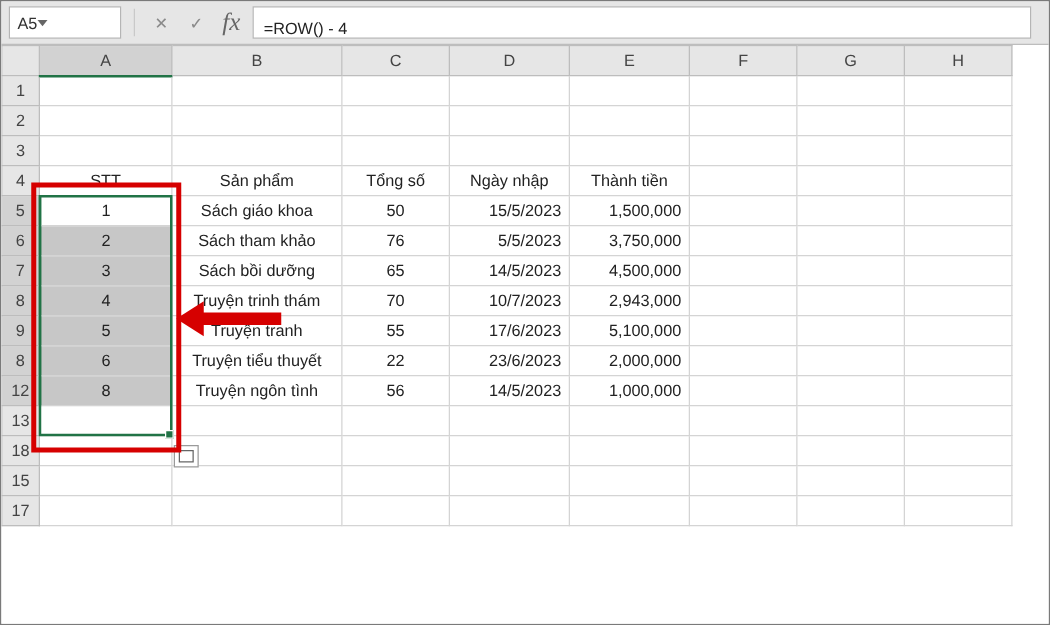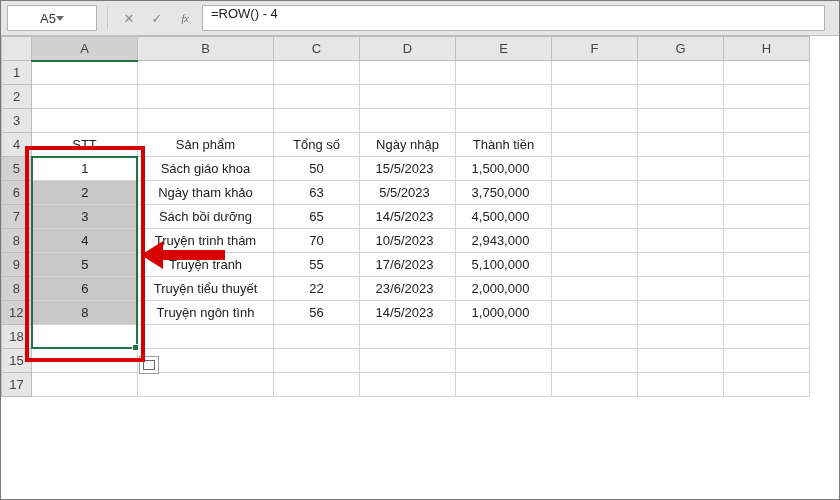--- a/index.html
+++ b/index.html
@@ -1,37 +1,37 @@
 <!DOCTYPE html>
 <html><head>
 <meta charset="utf-8">
 <style>
 html,body{margin:0;padding:0;font-family:"Segoe UI",Arial,sans-serif;font-size:13px;background:#fff;color:#222;-webkit-user-select:none;user-select:none}
 .app{width:840px;height:500px;position:relative;overflow:hidden;border:1px solid #7a7a7a;box-sizing:border-box;background:#e6e6e6}
 .fbar{height:34px;background:#e6e6e6;border-bottom:1px solid #bdbdbd;display:flex;align-items:center;padding:0 6px;gap:6px}
-.namebox{width:76px;height:24px;background:#fff;border:1px solid #b5b5b5;display:flex;align-items:center;padding:0 6px;font-size:13px;color:#333;justify-content:center}
+.namebox{width:76px;height:24px;background:#fff;border:1px solid #b5b5b5;display:flex;align-items:center;padding:0 6px;font-size:13px;color:#333;justify-content:flex-start}
 .dd{width:0;height:0;border-left:4px solid transparent;border-right:4px solid transparent;border-top:5px solid #666}
 .sep{width:1px;height:22px;background:#c9c9c9;margin:0 4px}
 .iconbtn{width:22px;height:22px;display:flex;align-items:center;justify-content:center;color:#8a8a8a;font-size:13px}
-.fx{font-style:italic;font-family:"Times New Roman",serif;font-size:10px;color:#666}
-.formula{flex:1;height:24px;background:#fff;border:1px solid #b5b5b5;display:flex;align-items:flex-start;padding:0 8px;font-size:13px;color:#222;margin-right:8px}
+.fx{font-style:italic;font-family:"Times New Roman",serif;font-size:20px;color:#666}
+.formula{flex:1;height:24px;background:#fff;border:1px solid #b5b5b5;display:flex;align-items:flex-end;padding:0 8px;font-size:13px;color:#222;margin-right:8px}
 .grid{position:relative;background:#fff;height:calc(100% - 34px);overflow:hidden}
 table{border-collapse:collapse;table-layout:fixed}
 th,td{border:1px solid #d4d4d4;box-sizing:border-box;padding:0;height:24px;font-weight:normal;font-size:13px;color:#222;text-align:center;background:#fff}
 thead th{background:#e6e6e6;color:#444;height:24px;border-color:#bdbdbd}
 tbody th.rowhdr{background:#e6e6e6;color:#444;width:30px;border-color:#bdbdbd;text-align:center}
 th.col-A{width:106px}
 th.col-B{width:136px}
 th.col-C{width:86px}
 th.col-D{width:96px}
 th.col-E{width:96px}
 th.col-F,th.col-G,th.col-H{width:86px}
 th.corner{background:#e6e6e6;border-color:#bdbdbd;width:30px}
 .hdr-text{font-weight:normal}
-td.right{text-align:center;padding-right:6px}
+td.right{text-align:right;padding-right:6px}
 
 thead th.selcol{background:#d2d2d2;border-bottom:2px solid #217346}
 tbody th.selrow{background:#d2d2d2;border-right:2px solid #217346}
 td.selcell{background:#c7c7c7}
 td.active{background:#fff}
 .selbox{position:absolute;border:2px solid #217346;pointer-events:none;box-sizing:border-box}
 .fillhandle{position:absolute;width:7px;height:7px;background:#217346;border:1px solid #fff;box-sizing:border-box}
 .autofill-opt{position:absolute;width:18px;height:16px;border:1px solid #9a9a9a;background:#fff;display:flex;align-items:center;justify-content:center}
 .autofill-opt div{width:10px;height:8px;border:1px solid #666}
 
@@ -128,22 +128,22 @@
             <td>50</td>
             <td class="right">15/5/2023</td>
             <td class="right">1,500,000</td>
             <td></td>
             <td></td>
             <td></td>
           </tr>
           <tr>
             <th class="rowhdr selrow">6</th>
             <td class="selcell">2</td>
-            <td>Ngày tham khảo</td>
-            <td>63</td>
+            <td>Sách tham khảo</td>
+            <td>76</td>
             <td class="right">5/5/2023</td>
             <td class="right">3,750,000</td>
             <td></td>
             <td></td>
             <td></td>
           </tr>
           <tr>
             <th class="rowhdr selrow">7</th>
             <td class="selcell">3</td>
             <td>Sách bồi dưỡng</td>
@@ -152,21 +152,21 @@
             <td class="right">4,500,000</td>
             <td></td>
             <td></td>
             <td></td>
           </tr>
           <tr>
             <th class="rowhdr selrow">8</th>
             <td class="selcell">4</td>
             <td>Truyện trinh thám</td>
             <td>70</td>
-            <td class="right">10/5/2023</td>
+            <td class="right">10/7/2023</td>
             <td class="right">2,943,000</td>
             <td></td>
             <td></td>
             <td></td>
           </tr>
           <tr>
             <th class="rowhdr selrow">9</th>
             <td class="selcell">5</td>
             <td>Truyện tranh</td>
             <td>55</td>
@@ -187,20 +187,31 @@
             <td></td>
             <td></td>
           </tr>
           <tr>
             <th class="rowhdr selrow">12</th>
             <td class="selcell">8</td>
             <td>Truyện ngôn tình</td>
             <td>56</td>
             <td class="right">14/5/2023</td>
             <td class="right">1,000,000</td>
+            <td></td>
+            <td></td>
+            <td></td>
+          </tr>
+          <tr>
+            <th class="rowhdr">13</th>
+            <td></td>
+            <td></td>
+            <td></td>
+            <td></td>
+            <td></td>
             <td></td>
             <td></td>
             <td></td>
           </tr>
           <tr>
             <th class="rowhdr">18</th>
             <td></td>
             <td></td>
             <td></td>
             <td></td>

